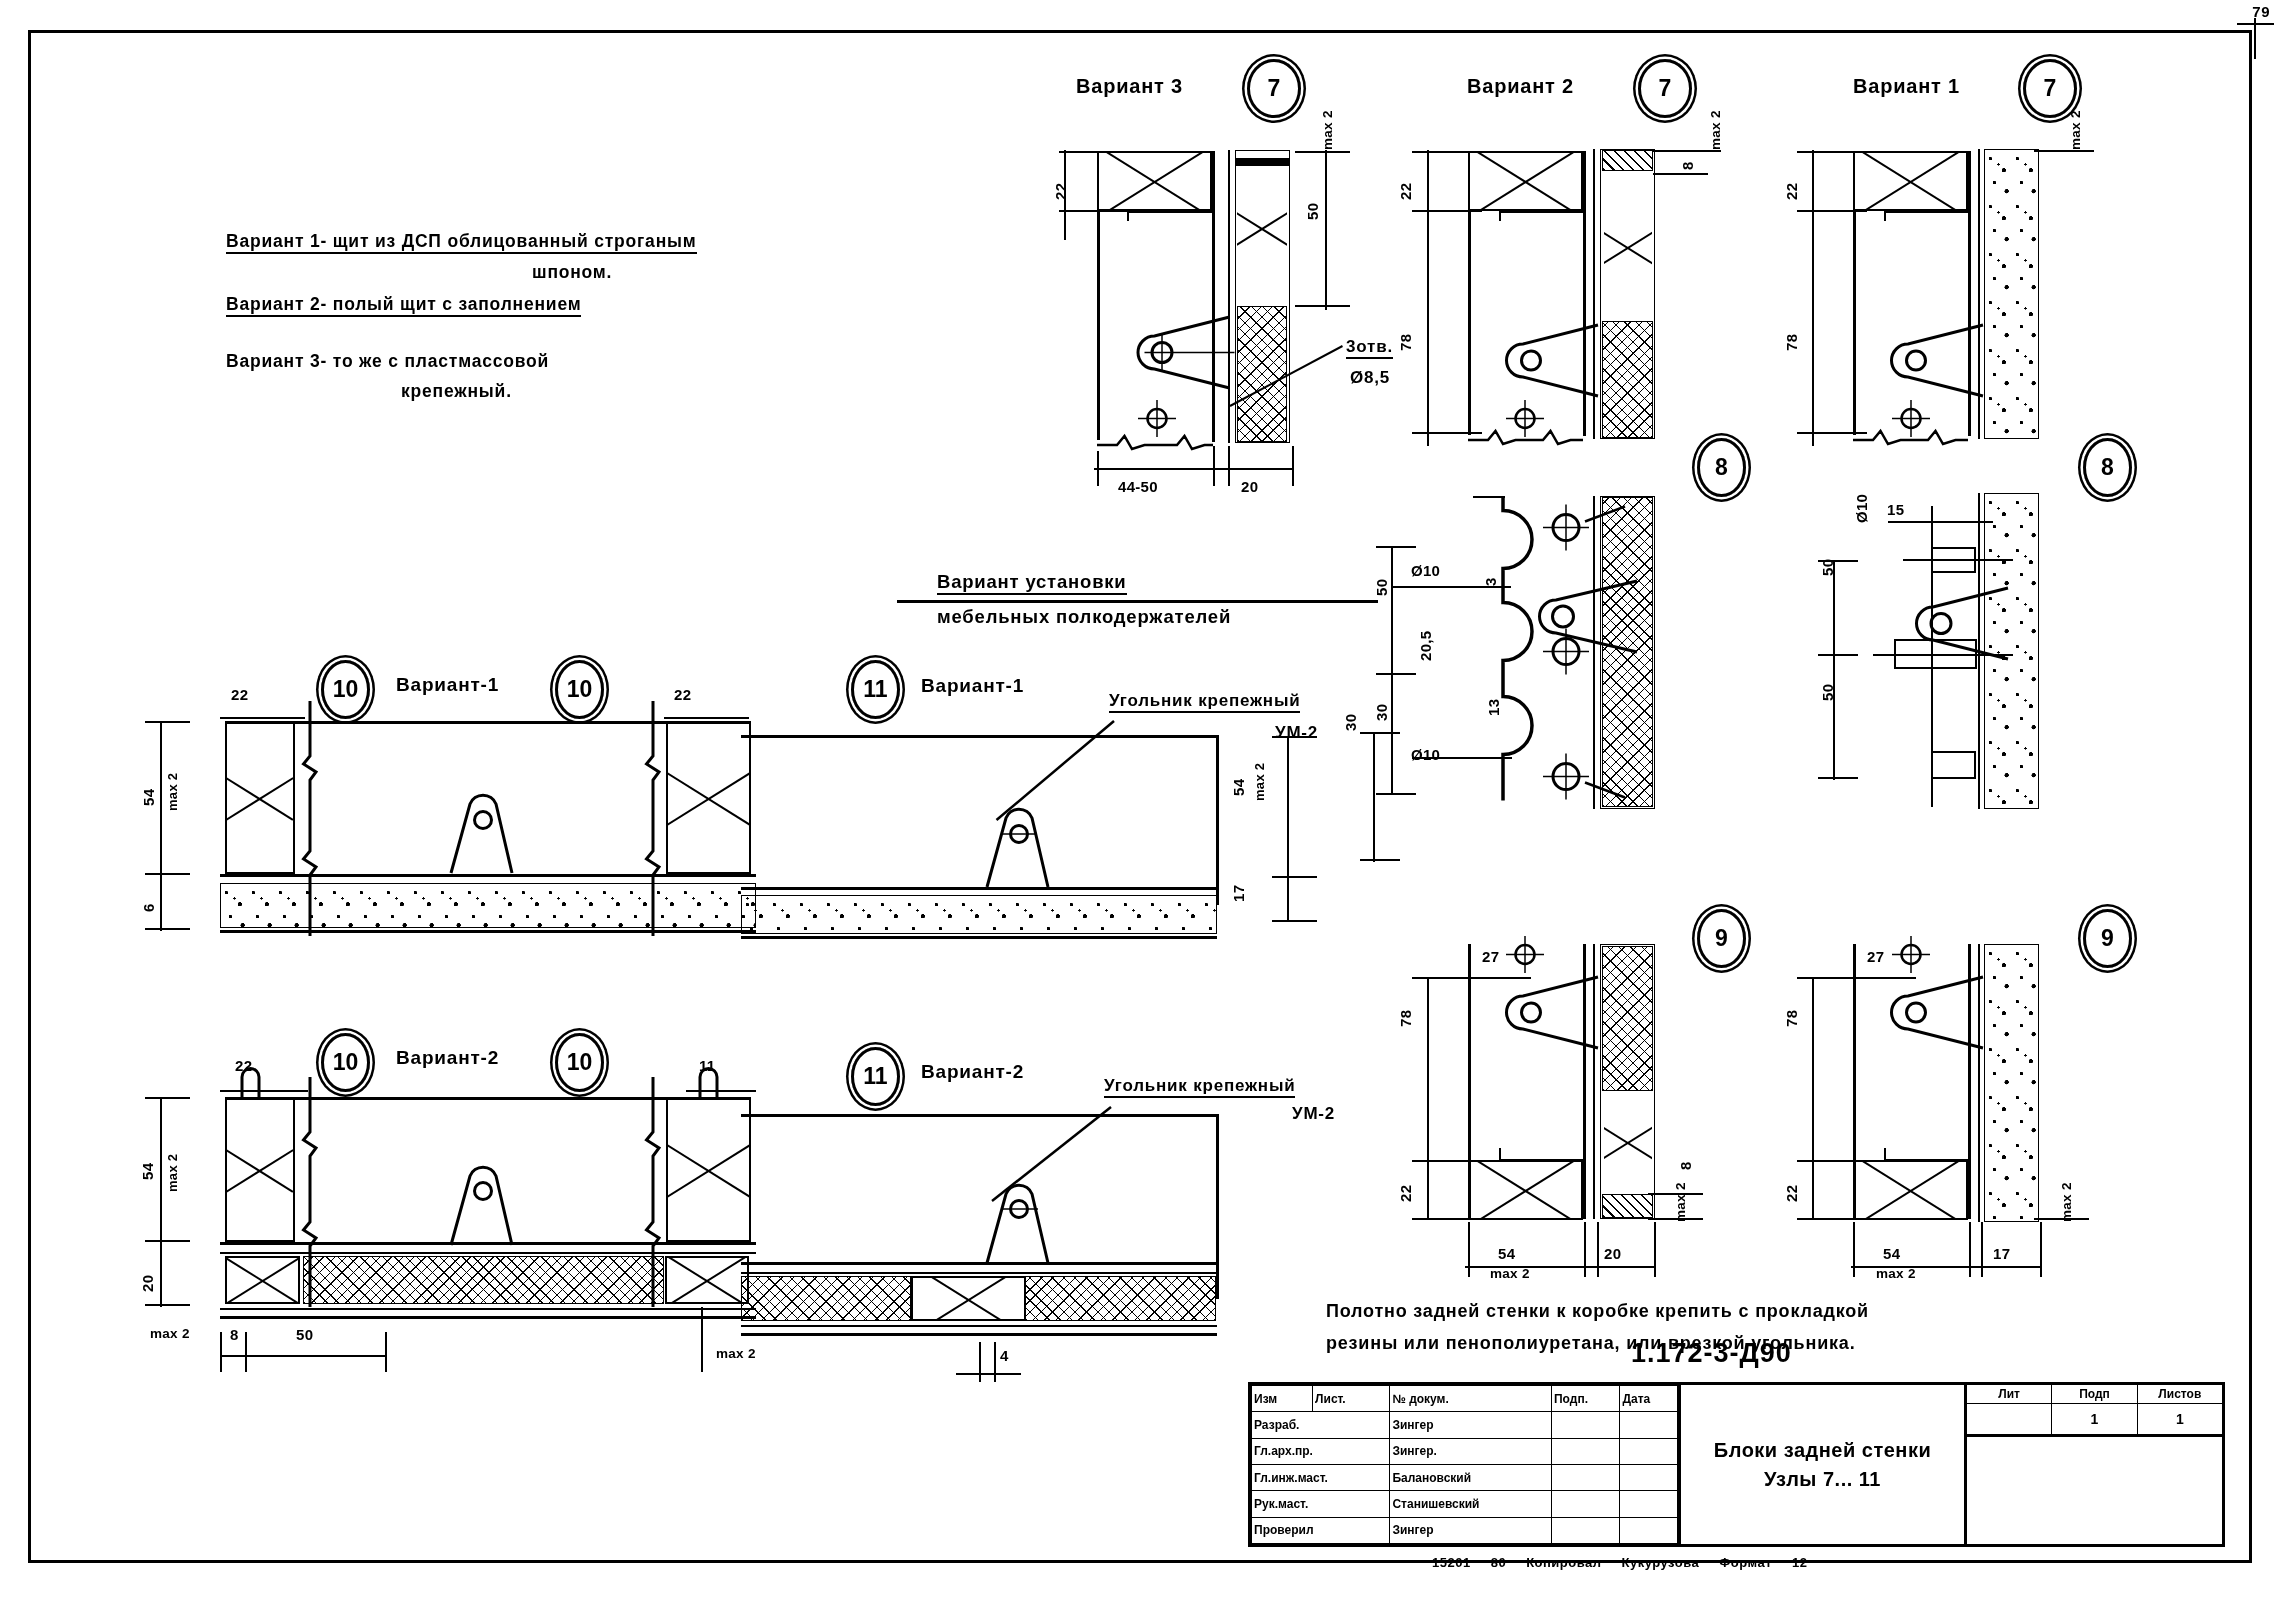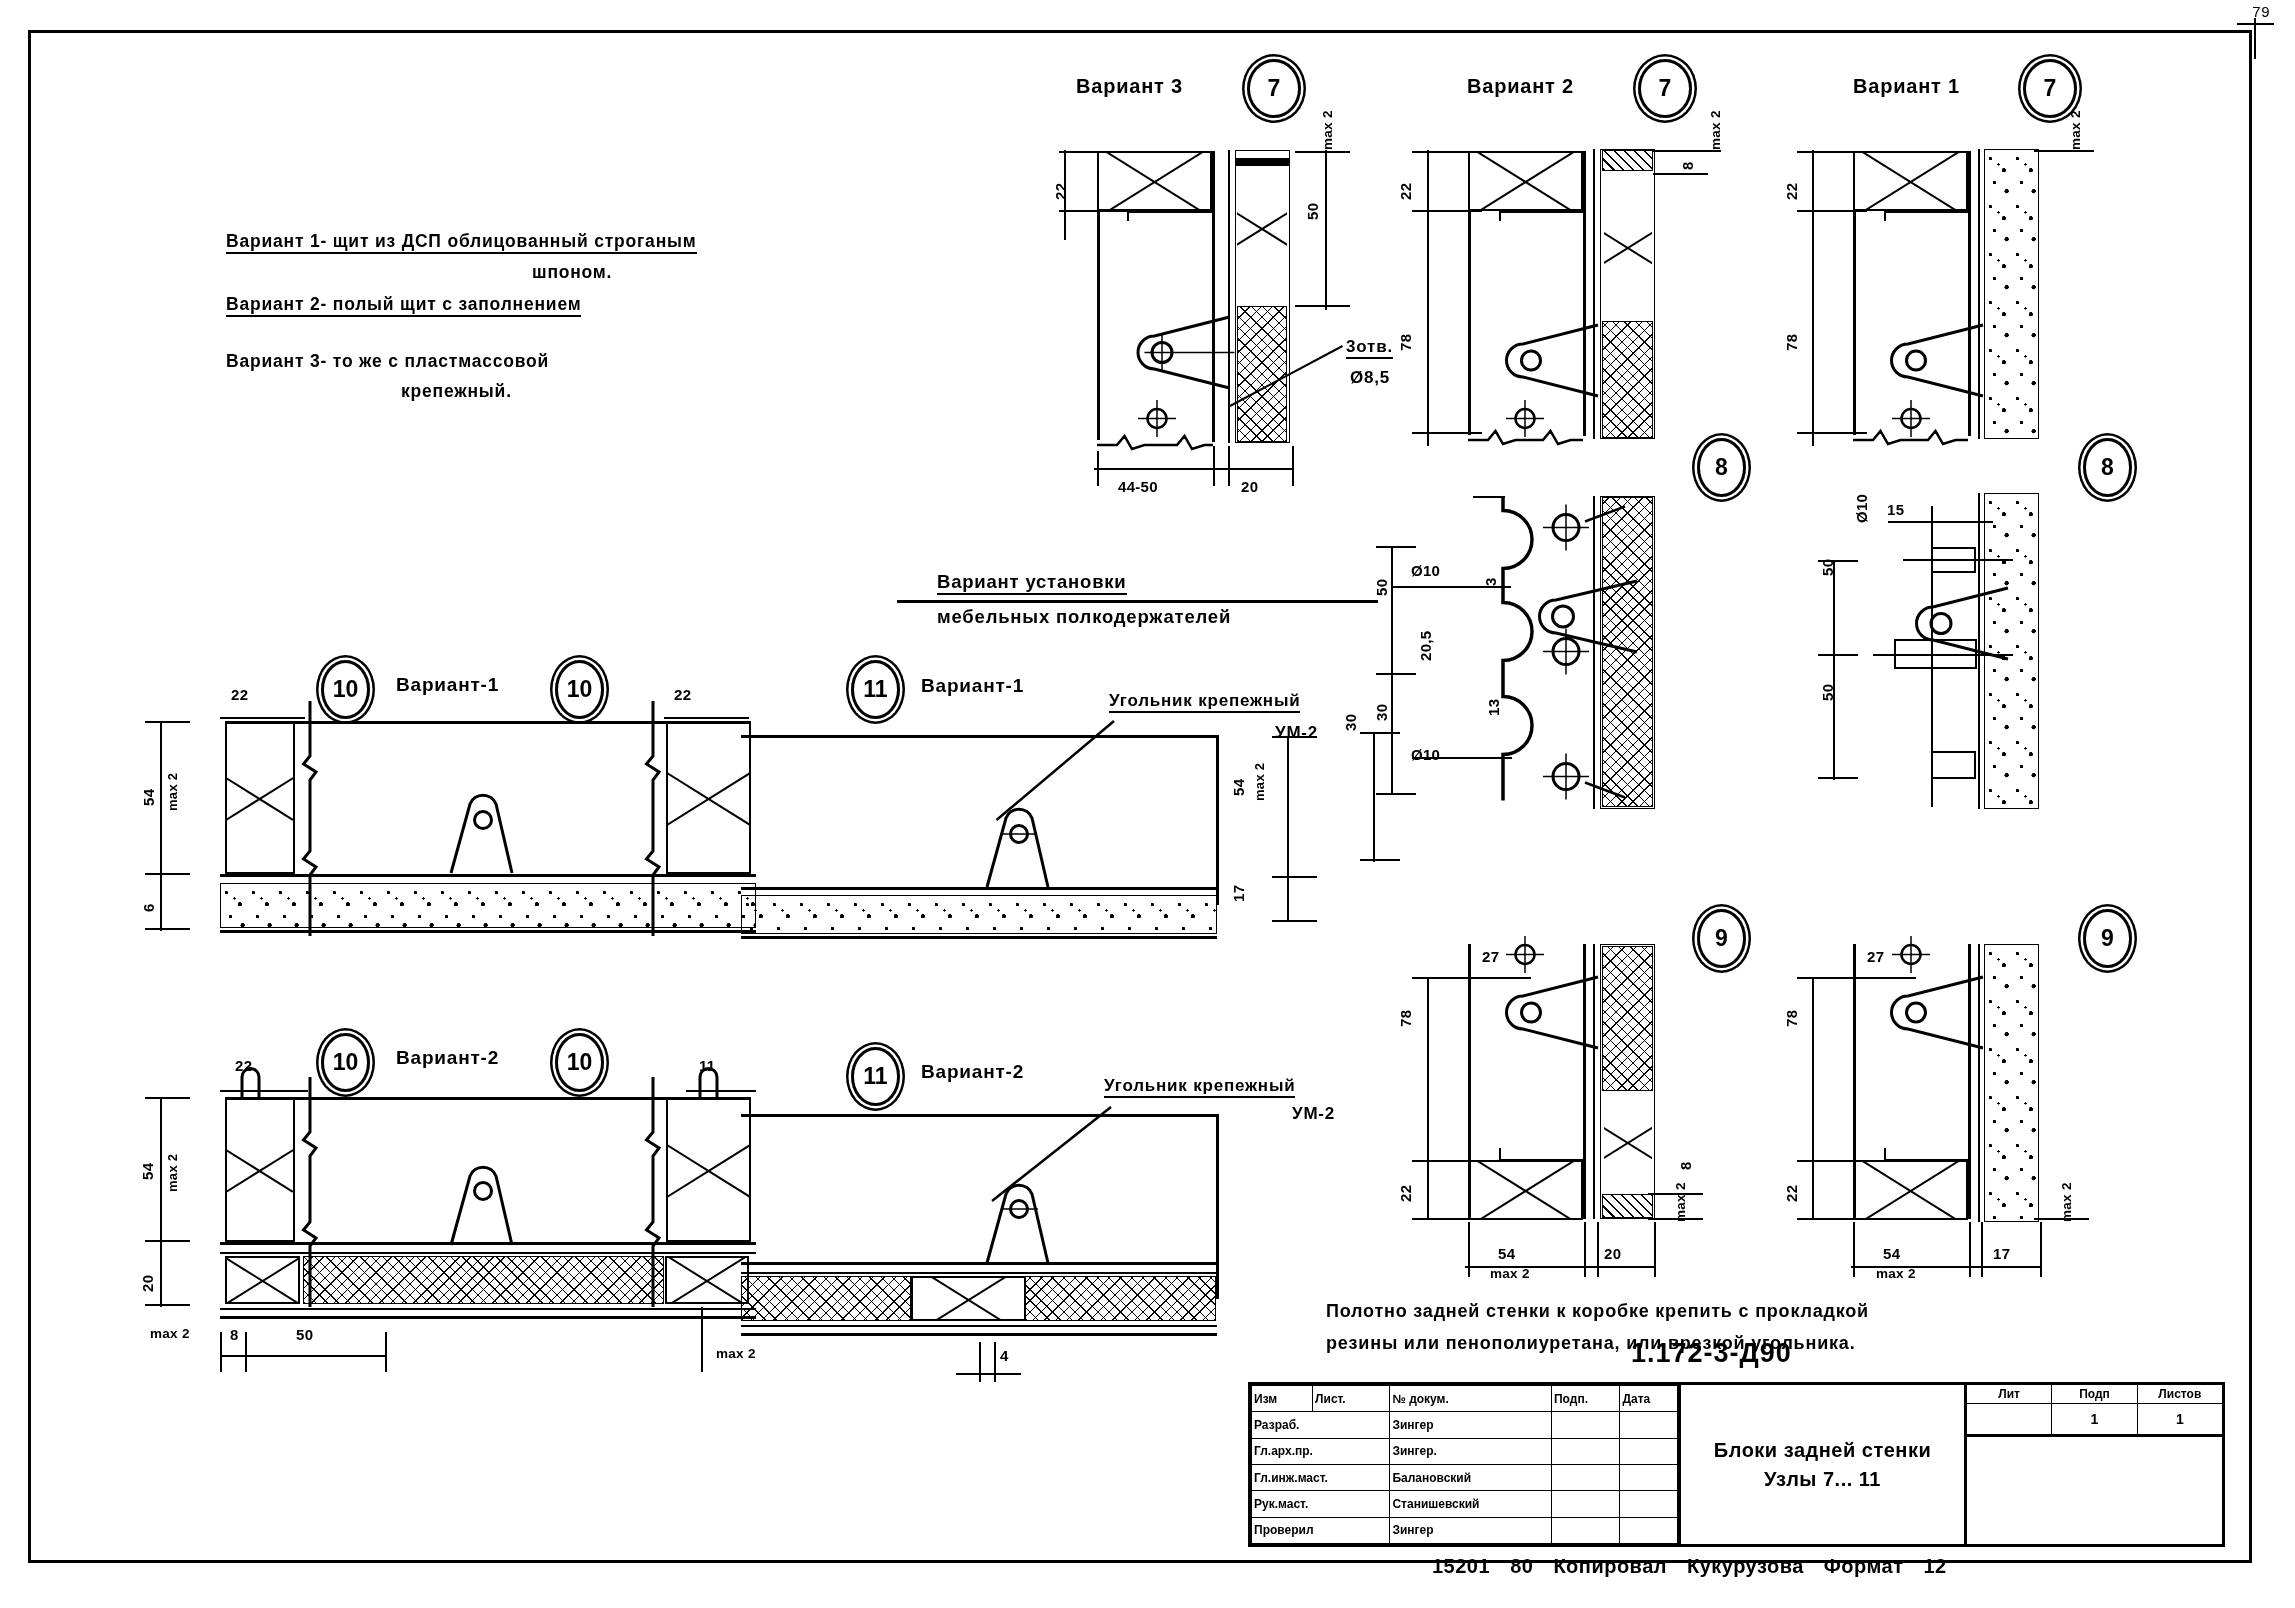--- a/index.html
+++ b/index.html
@@ -19,21 +19,21 @@
     position:absolute;
     left:28px; top:30px;
     width:2224px; height:1533px;
     border:3.5px solid #000;
     box-sizing:border-box;
   }
   .corner-mark{
     position:absolute;
     right:25px; top:3px;
     font-size:15px;
-    font-weight:normal;
+    font-weight:bold;
     letter-spacing:0.5px;
   }
   .corner-tick{
     position:absolute;
     right:39px; top:18px;
     width:2.5px;height:41px;background:#000;
   }
   .corner-tick2{
     position:absolute;
     right:21px; top:23px;
@@ -147,21 +147,21 @@
   .tb-r-top .val{font-size:14px;font-weight:bold;height:30px;line-height:30px;}
   .tb-r-bot{flex:1;display:flex;align-items:center;justify-content:center;}
   .tb-r-bot span{font-size:20px;font-weight:bold;}
   .tb-r-bot .small{font-size:14px;}
   .docnum{
     position:absolute;left:1631px;top:1338px;
     font-size:27px;font-weight:bold;letter-spacing:1px;
   }
   .footline{
     position:absolute;left:1432px;top:1555px;
-    font-size:20px;font-weight:bold;letter-spacing:0.5px;
+    font-size:13px;font-weight:bold;letter-spacing:0.5px;
   }
   .footline span{margin-right:20px;}
 </style>
 </head>
 <body>
 
 <div id="sheet">
 
   <div class="corner-mark">79</div>
   <div class="corner-tick"></div>

